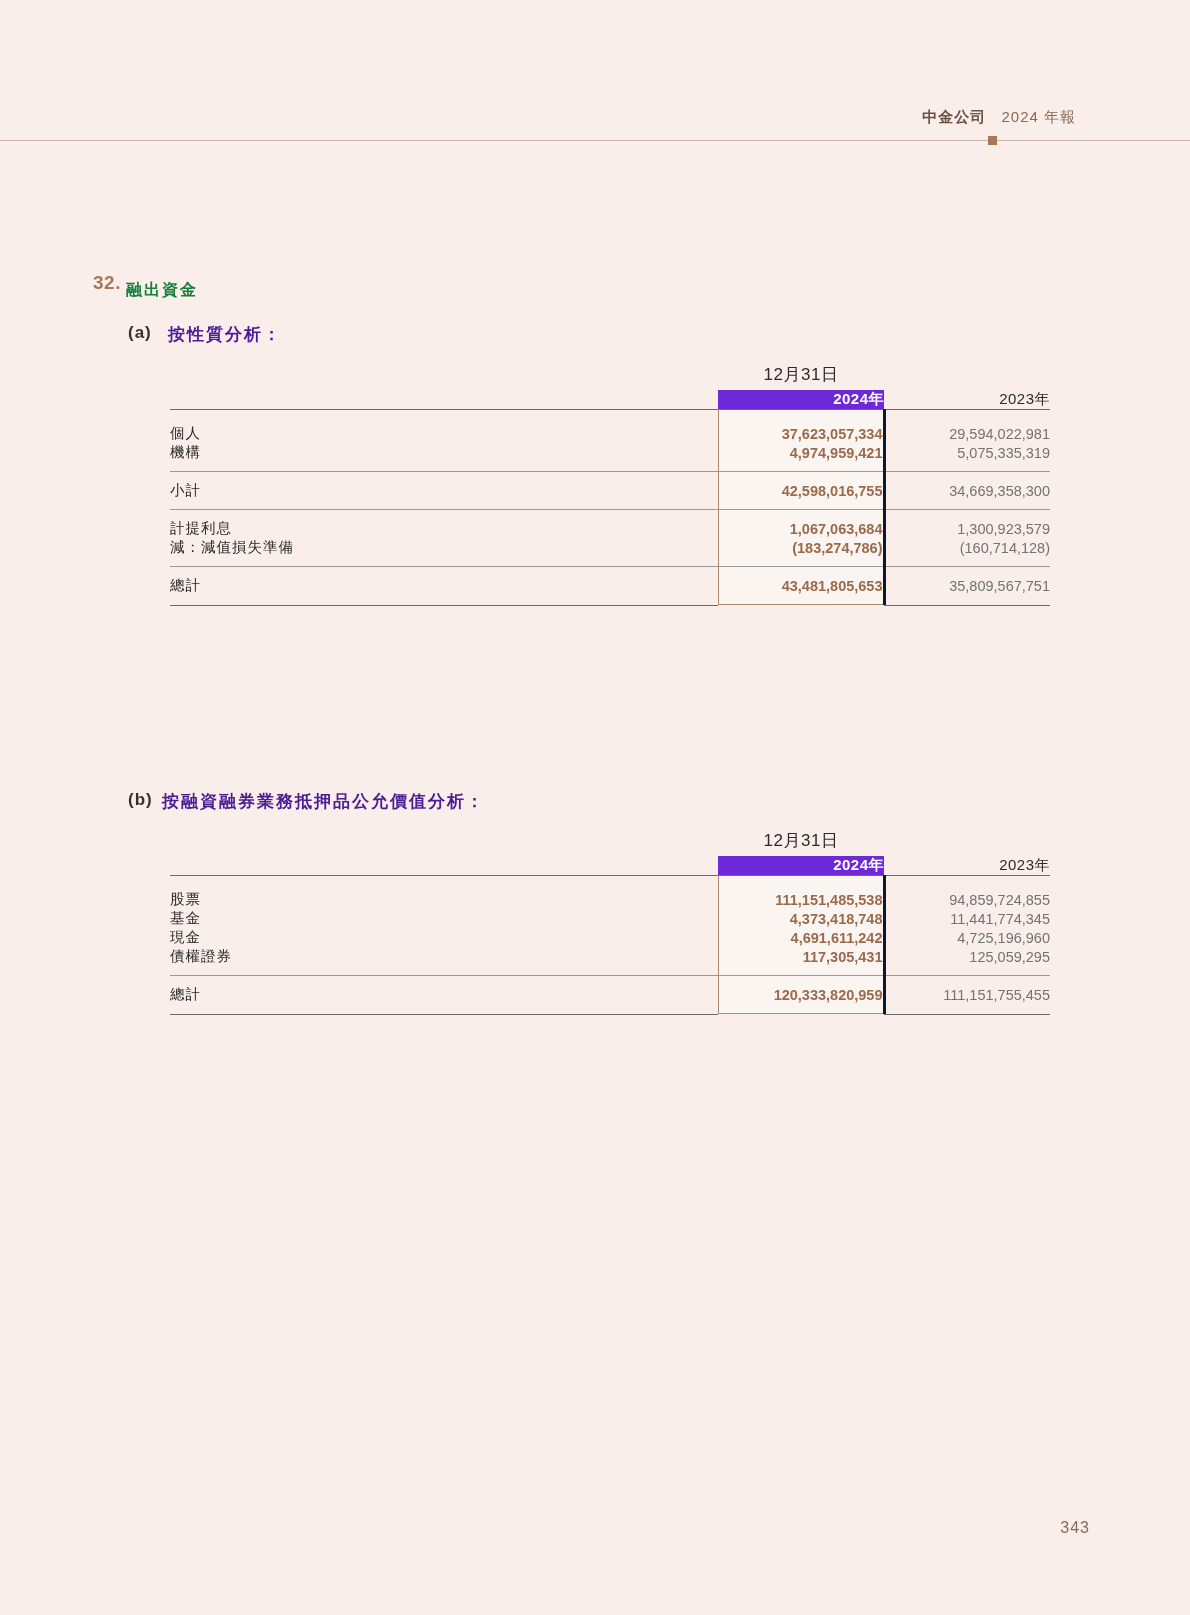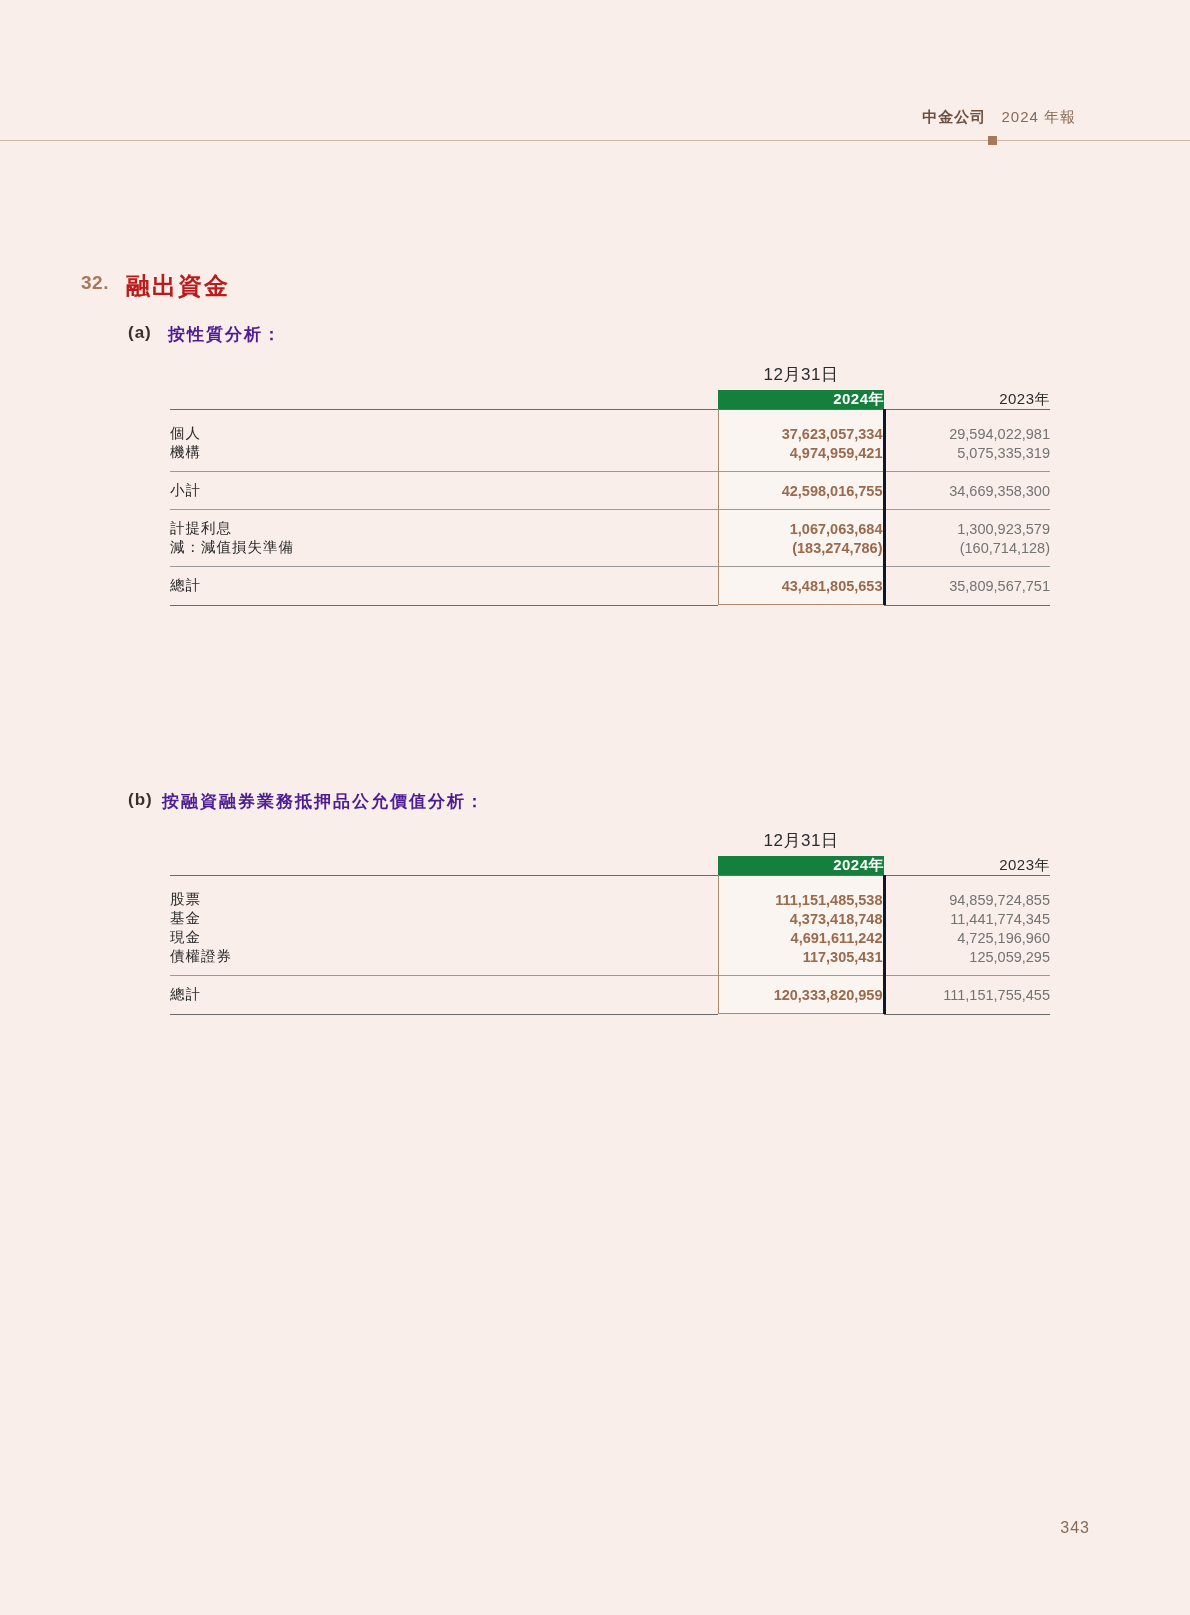--- a/index.html
+++ b/index.html
@@ -55,34 +55,34 @@
     top: 28px;
     left: 988px;
     width: 9px;
     height: 9px;
     background: #a9785a;
   }
 
   
   .section-no {
     position: absolute;
-    left: 81px;
+    left: 93px;
     top: 272px;
     font-size: 19px;
     font-weight: bold;
     color: #a9785a;
     letter-spacing: 0.5px;
   }
   .section-title {
     position: absolute;
     left: 126px;
-    top: 270px;
-    font-size: 24px;
-    font-weight: bold;
-    color: #b91c1c;
+    top: 280px;
+    font-size: 16px;
+    font-weight: bold;
+    color: #15803d;
     letter-spacing: 2px;
   }
 
   .sub-label {
     position: absolute;
     font-size: 17px;
     font-weight: bold;
     color: #3a2f29;
     letter-spacing: 1px;
   }
@@ -113,21 +113,21 @@
 
   .date-head {
     text-align: center;
     font-size: 17px;
     font-weight: normal;
     color: #2b2b2b;
     height: 32px;
     letter-spacing: 0.5px;
   }
   .yr-head-2024 {
-    background: #15803d;
+    background: #6d28d9;
     color: #ffffff;
     font-weight: bold;
     font-size: 15px;
     text-align: right;
     padding: 9px 14px 9px 0;
     letter-spacing: 0.5px;
   }
   .yr-head-2023 {
     color: #2b2b2b;
     font-size: 15px;

